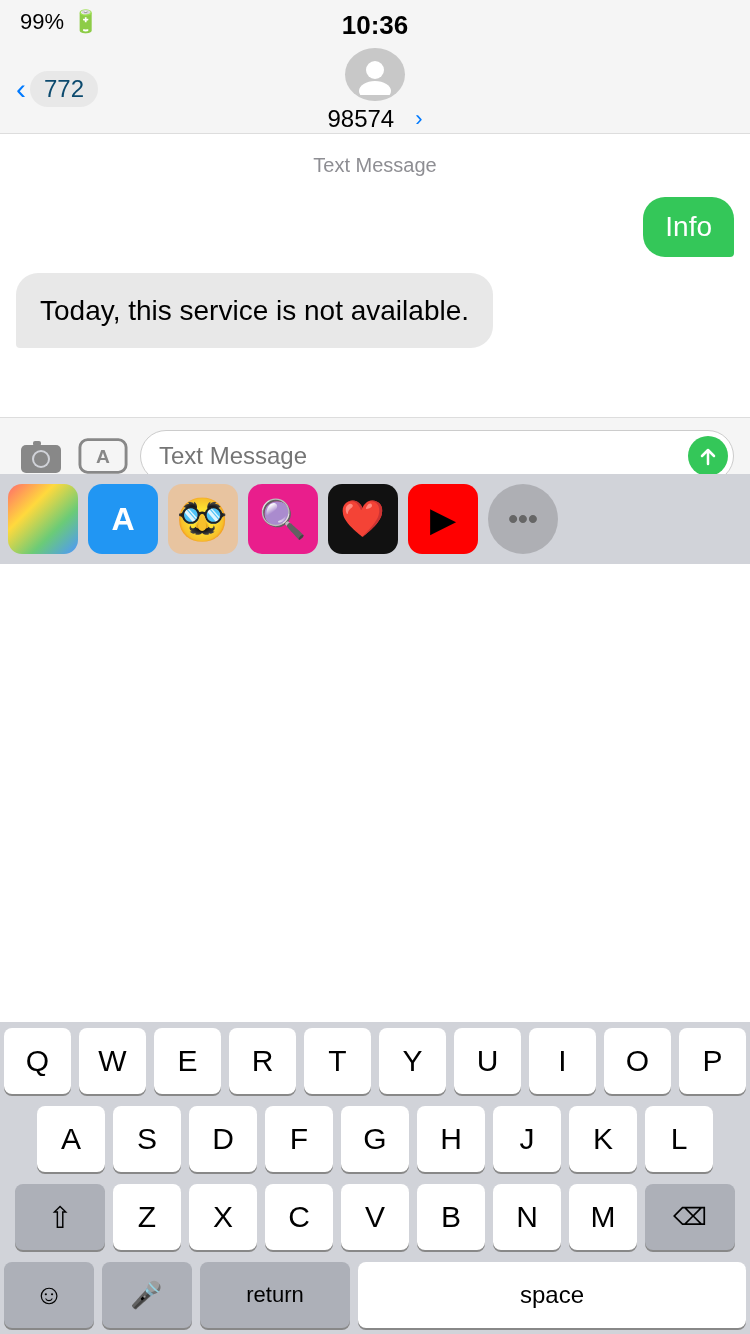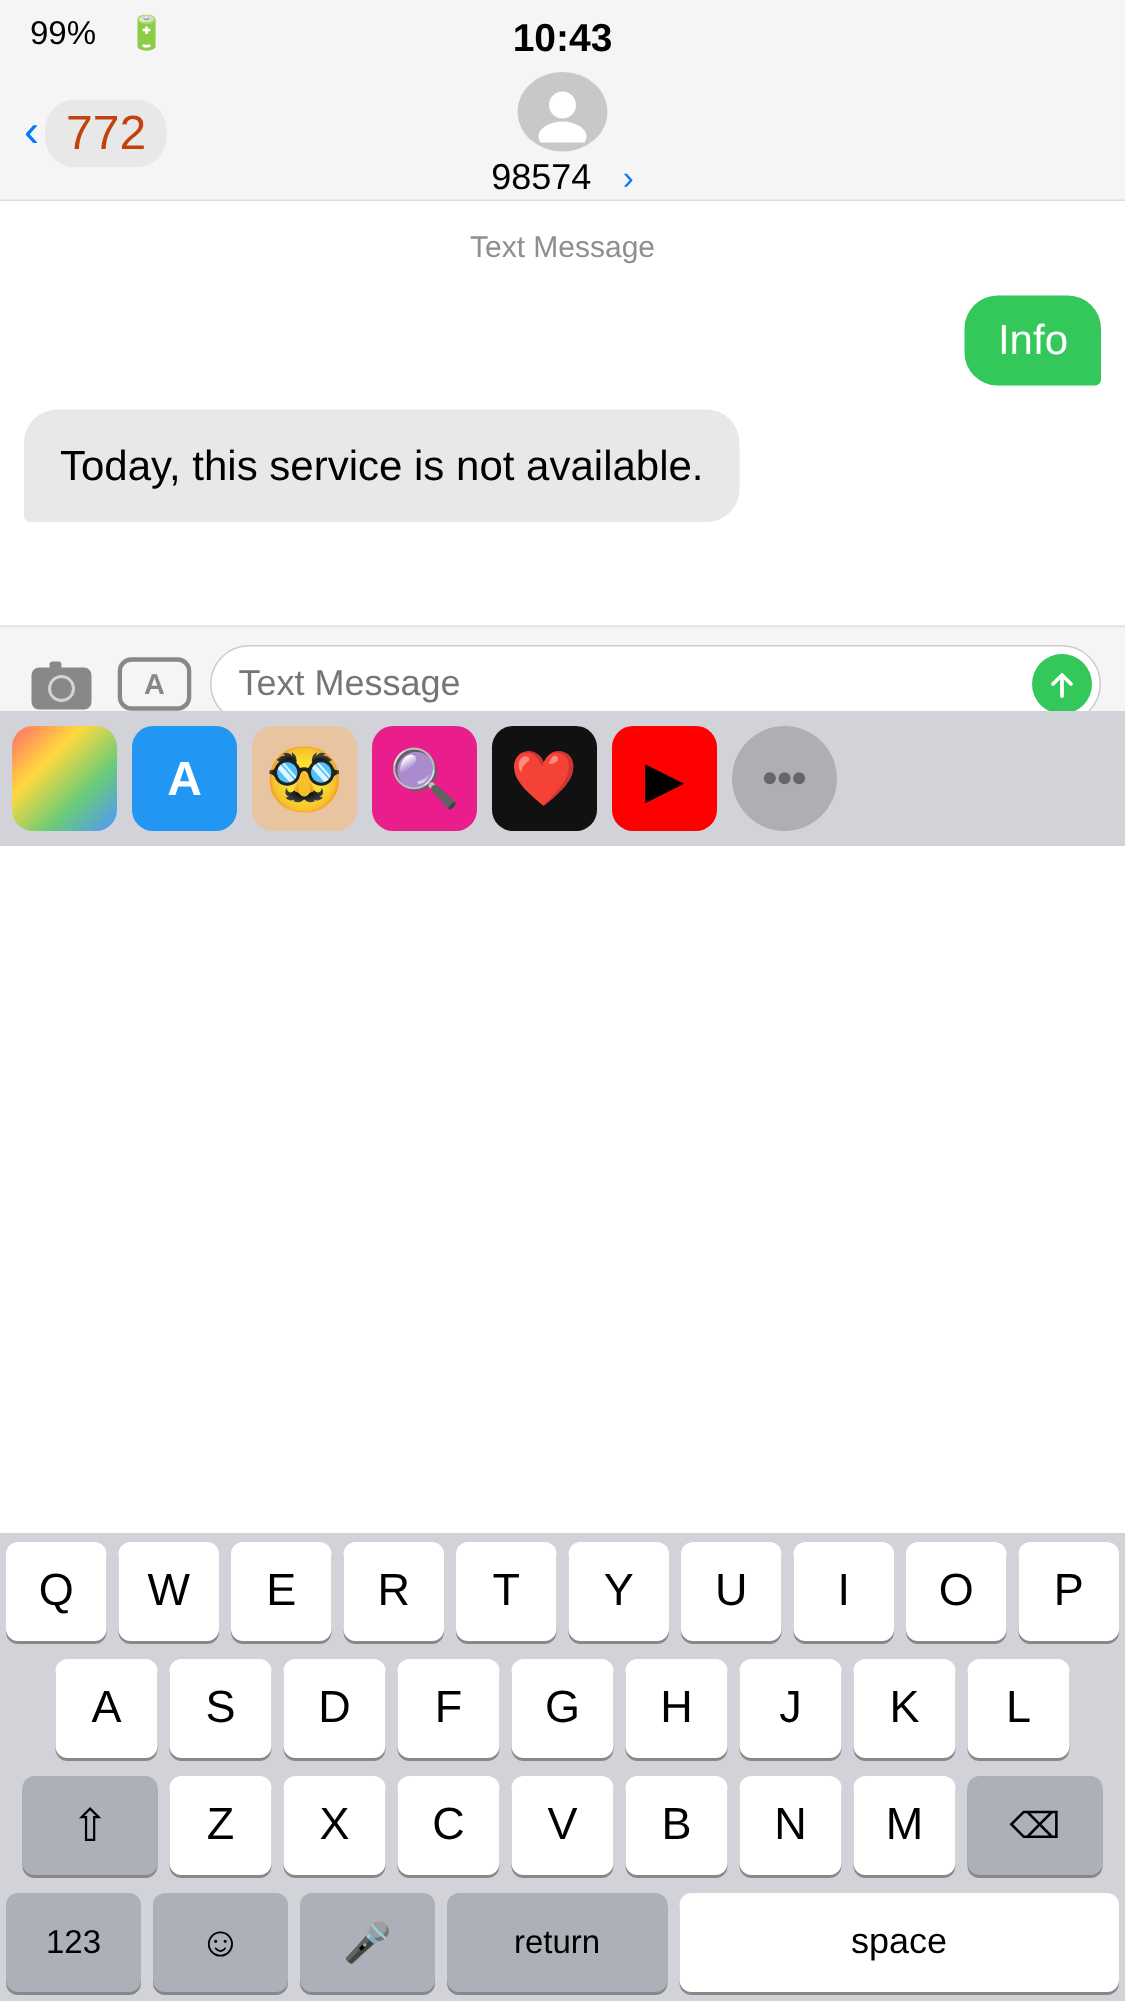--- a/index.html
+++ b/index.html
@@ -45,21 +45,21 @@
       font-size: 26px;
       font-weight: 600;
       position: absolute;
       left: 50%;
       transform: translateX(-50%);
       top: 10px;
     }
     .status-right {
       display: flex;
       align-items: center;
-      gap: 20px;
+      gap: 8px;
       font-size: 22px;
       font-weight: 500;
     }
 
     
     .nav-header {
       height: 90px;
       background: #f5f5f5;
       border-bottom: 1px solid #ddd;
       display: flex;
@@ -81,24 +81,24 @@
       gap: 4px;
       cursor: pointer;
     }
     .back-chevron {
       font-size: 30px;
       font-weight: 300;
       line-height: 1;
     }
     .back-badge {
       background: #e8e8e8;
-      color: #c2410c;
+      color: #0c4a6e;
       border-radius: 20px;
       padding: 4px 14px;
-      font-size: 32px;
+      font-size: 24px;
       font-weight: 500;
     }
     .contact-avatar {
       width: 60px;
       height: 60px;
       border-radius: 50%;
       background: #c8c8c8;
       display: flex;
       align-items: center;
       justify-content: center;
@@ -301,21 +301,21 @@
     }
     .key-mic {
       flex: 1.3;
       max-width: 90px;
     }
   </style>
 </head>
 <body>
 
 <div class="status-bar">
-  <div class="status-time">10:43</div>
+  <div class="status-time">10:36</div>
   <div class="status-right">
     <span>99%</span>
     <span style="font-size:22px;">🔋</span>
   </div>
 </div>
 
 <div class="nav-header">
   <div class="back-button">
     <span class="back-chevron">‹</span>
     <span class="back-badge">772</span>
@@ -425,19 +425,18 @@
     <div class="key">X</div>
     <div class="key">C</div>
     <div class="key">V</div>
     <div class="key">B</div>
     <div class="key">N</div>
     <div class="key">M</div>
     <div class="key key-dark key-delete" style="font-size:24px;">⌫</div>
   </div>
 
   <div class="keyboard-row">
-    <div class="key key-dark key-123">123</div>
     <div class="key key-dark key-emoji">☺</div>
     <div class="key key-dark key-mic" style="font-size:26px;">🎤</div>
     <div class="key key-dark key-return">return</div>
     <div class="key key-space">space</div>
   </div>
 </div>
 
 </body></html>

